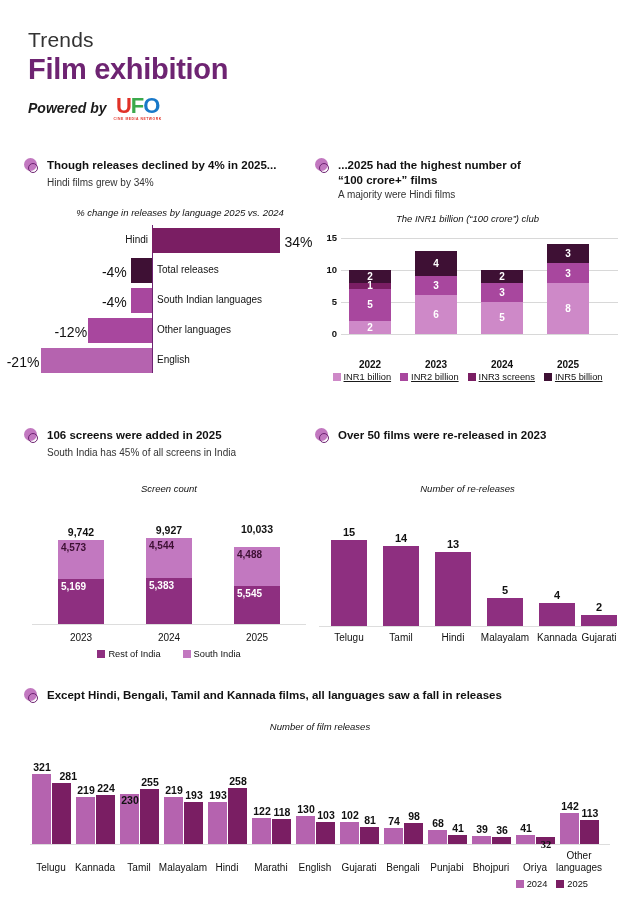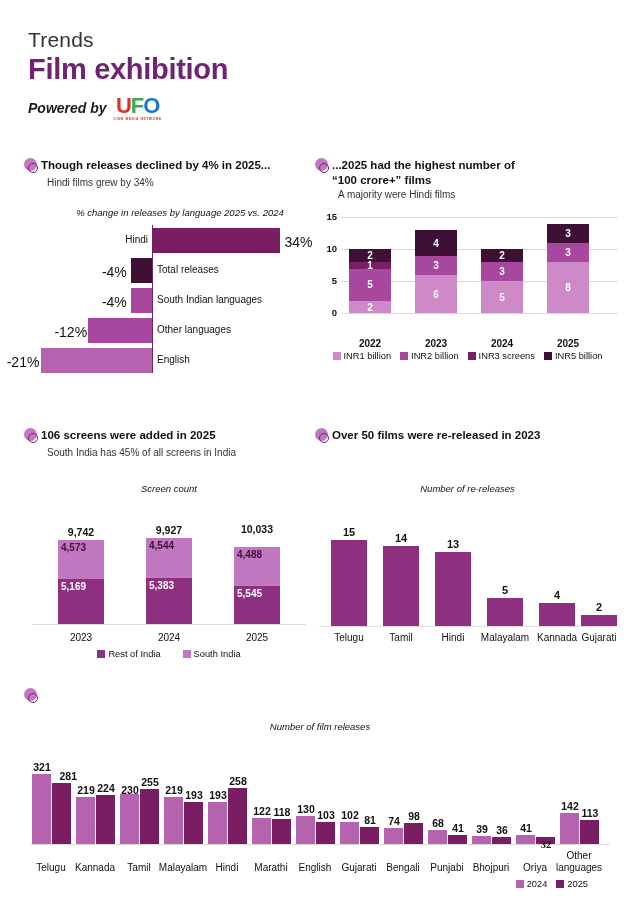--- a/index.html
+++ b/index.html
@@ -20,21 +20,21 @@
   .hdr-powered-txt { font-size: 14px; font-style: italic; font-weight: bold; color:#1a1a1a; }
   .ufo-logo { display:flex; flex-direction:column; align-items:center; line-height:1;}
   .ufo-letters { display:flex; font-size:22px; font-weight:bold; letter-spacing:-1px; }
   .ufo-u { color:#E03127; }
   .ufo-f { color:#3BA94C; }
   .ufo-o { color:#1878C8; }
   .ufo-sub { font-size:3.4px; letter-spacing:.55px; color:#E03127; font-weight:bold; margin-top:1px;}
 
   
   .panel { position:absolute; }
-  .panel-head { display:flex; gap:0; align-items:flex-start; }
+  .panel-head { display:flex; gap:6px; align-items:flex-start; }
   .bullet {
     position:relative; width:17px; height:17px; flex:none; margin-top:0px;
   }
   .bullet .b-fill {
     position:absolute; left:0; top:0; width:13px; height:13px; border-radius:50%;
     background:#C278C0;
   }
   .bullet .b-ring {
     position:absolute; left:4px; top:5px; width:10px; height:10px; border-radius:50%;
     border:1.3px solid #6E2472; background:transparent;
@@ -50,21 +50,21 @@
   .c1-val { position:absolute; font-size:14px; font-weight:normal; color:#111; top:6px;}
   .c1-lab { position:absolute; font-size:10px; color:#111; top:6px; white-space:nowrap;}
 
   
   .c2-wrap { position:relative; margin-top:8px; height:120px; }
   .c2-grid { position:absolute; left:26px; right:2px; height:1px; background:#d8d8d8; }
   .c2-ytick { position:absolute; left:0; width:22px; text-align:right; font-size:9.5px; font-weight:bold; color:#111; }
   .c2-bar { position:absolute; bottom:0; width:42px; display:flex; flex-direction:column-reverse; }
   .c2-seg { display:flex; align-items:center; justify-content:center; font-size:10px; font-weight:bold; }
   .c2-xlab { position:absolute; font-size:10px; font-weight:bold; color:#111; text-align:center; width:54px;}
-  .c2-legend { display:flex; gap:9px; justify-content:center; margin-top:18px;}
+  .c2-legend { display:flex; gap:9px; justify-content:center; margin-top:18px;text-decoration:underline;}
   .lg-item { display:flex; align-items:center; gap:3px; font-size:9.3px; color:#111;}
   .lg-sw { width:8px; height:8px; flex:none;}
 
   
   .c3-wrap { position:relative; margin-top:10px; height:140px; }
   .c3-base { position:absolute; left:8px; right:8px; bottom:20px; height:1px; background:#ddd;}
   .c3-bar { position:absolute; bottom:21px; width:46px; display:flex; flex-direction:column;}
   .c3-seg { display:flex; align-items:flex-start; justify-content:flex-start; font-size:10px; font-weight:bold; padding:2px 0 0 3px;}
   .c3-tot { position:absolute; font-size:10.5px; font-weight:bold; color:#111; width:60px; text-align:center;}
   .c3-xlab { position:absolute; bottom:2px; font-size:10px; color:#111; width:60px; text-align:center;}
@@ -140,20 +140,21 @@
         <span class="b-fill"></span>
         <span class="b-ring"></span>
       </span>
     <span class="panel-title">
       <span>...2025 had the highest number of</span><br>
       <span>“100 crore+” films</span>
     </span>
   </div>
   <div class="panel-sub">A majority were Hindi films</div>
   <div style="margin-top:12px;">
+    <div class="chart-caption">The INR1 billion (“100 crore”) club</div>
   </div>
   <div class="c2-wrap" id="chart2">
       <div class="c2-grid" style="top:4px;"></div>
       <div class="c2-ytick" style="top:-2px;">15</div>
       <div class="c2-grid" style="top:36px;"></div>
       <div class="c2-ytick" style="top:30px;">10</div>
       <div class="c2-grid" style="top:68px;"></div>
       <div class="c2-ytick" style="top:62px;">5</div>
       <div class="c2-grid" style="top:100px;"></div>
       <div class="c2-ytick" style="top:94px;">0</div>
@@ -277,20 +278,21 @@
       <div class="c4-xlab" style="left:257px;">Gujarati</div>
     </div>
 </div>
 
 <div class="panel" style="left:24px; top:688px; width:592px;">
   <div class="panel-head">
     <span class="bullet">
         <span class="b-fill"></span>
         <span class="b-ring"></span>
       </span>
+    <span class="panel-title">Except Hindi, Bengali, Tamil and Kannada films, all languages saw a fall in releases</span>
   </div>
   <div style="margin-top:16px;" class="chart-caption">Number of film releases</div>
   <div class="c5-wrap" id="chart5">
     <div class="c5-base"></div>
     <div class="c5-legend" id="chart5-legend">
         <div class="lg-item">
           <span class="lg-sw" style="background:#B563AF"></span>
           <span>2024</span>
         </div>
         <div class="lg-item">
@@ -302,21 +304,21 @@
       <div class="c5-val" style="left:3px; bottom:108.03636363636363px;">321</div>
       <div class="c5-bar" style="left:28px; height:61.309090909090905px; background:#7A1E63"></div>
       <div class="c5-val" style="left:23px; bottom:99.30909090909091px;text-align:right;">281</div>
       <div class="c5-xlab" style="left:-4px;">Telugu</div>
       <div class="c5-bar" style="left:52px; height:47.78181818181818px; background:#B563AF"></div>
       <div class="c5-val" style="left:47px; bottom:85.78181818181818px;">219</div>
       <div class="c5-bar" style="left:72px; height:48.87272727272727px; background:#7A1E63"></div>
       <div class="c5-val" style="left:67px; bottom:86.87272727272727px;">224</div>
       <div class="c5-xlab" style="left:40px;">Kannada</div>
       <div class="c5-bar" style="left:96px; height:50.18181818181818px; background:#B563AF"></div>
-      <div class="c5-val" style="left:91px; bottom:85px;">230</div>
+      <div class="c5-val" style="left:91px; bottom:75px;">230</div>
       <div class="c5-bar" style="left:116px; height:55.63636363636363px; background:#7A1E63"></div>
       <div class="c5-val" style="left:111px; bottom:93.63636363636363px;">255</div>
       <div class="c5-xlab" style="left:84px;">Tamil</div>
       <div class="c5-bar" style="left:140px; height:47.78181818181818px; background:#B563AF"></div>
       <div class="c5-val" style="left:135px; bottom:85.78181818181818px;">219</div>
       <div class="c5-bar" style="left:160px; height:42.10909090909091px; background:#7A1E63"></div>
       <div class="c5-val" style="left:155px; bottom:80.10909090909091px;">193</div>
       <div class="c5-xlab" style="left:128px;">Malayalam</div>
       <div class="c5-bar" style="left:184px; height:42.10909090909091px; background:#B563AF"></div>
       <div class="c5-val" style="left:179px; bottom:80.10909090909091px;">193</div>

